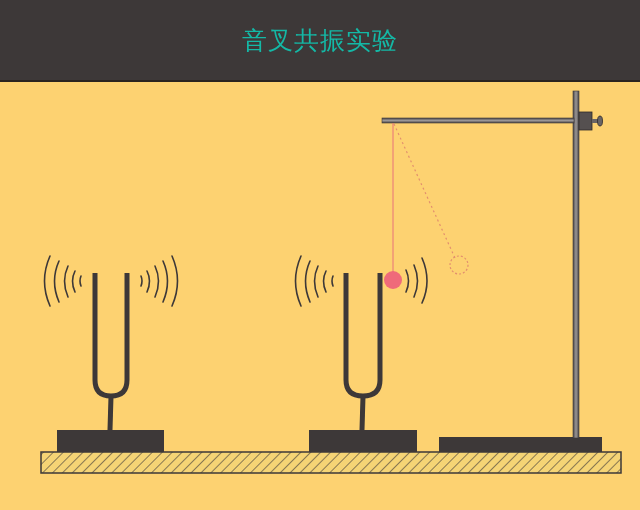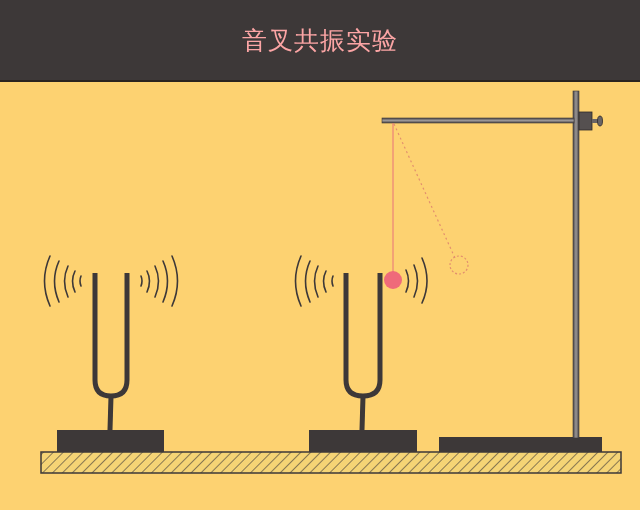--- a/index.html
+++ b/index.html
@@ -1,18 +1,18 @@
 <!DOCTYPE html>
 <html><head>
 <meta charset="utf-8">
 <style>
   html,body{margin:0;padding:0;}
   body{width:640px;height:510px;overflow:hidden;background:#fdd271;font-family:"DejaVu Sans",sans-serif;position:relative;}
   .header{position:absolute;left:0;top:0;width:640px;height:80px;background:#3d3838;border-bottom:2px solid #2a2420;display:flex;align-items:center;justify-content:center;}
-  .title{color:#fca5a5;font-size:25px;letter-spacing:1px;font-family:Liberation Mono, monospace;text-align:right;}
+  .title{color:#14b8a6;font-size:25px;letter-spacing:1px;font-family:Liberation Mono, monospace;text-align:right;}
   svg.scene{position:absolute;left:0;top:0;}
 </style>
 </head>
 <body>
 
 <div class="header">
   <span class="title">音叉共振实验</span>
 </div>
 
 <svg class="scene" width="640" height="510" viewBox="0 0 640 510">

